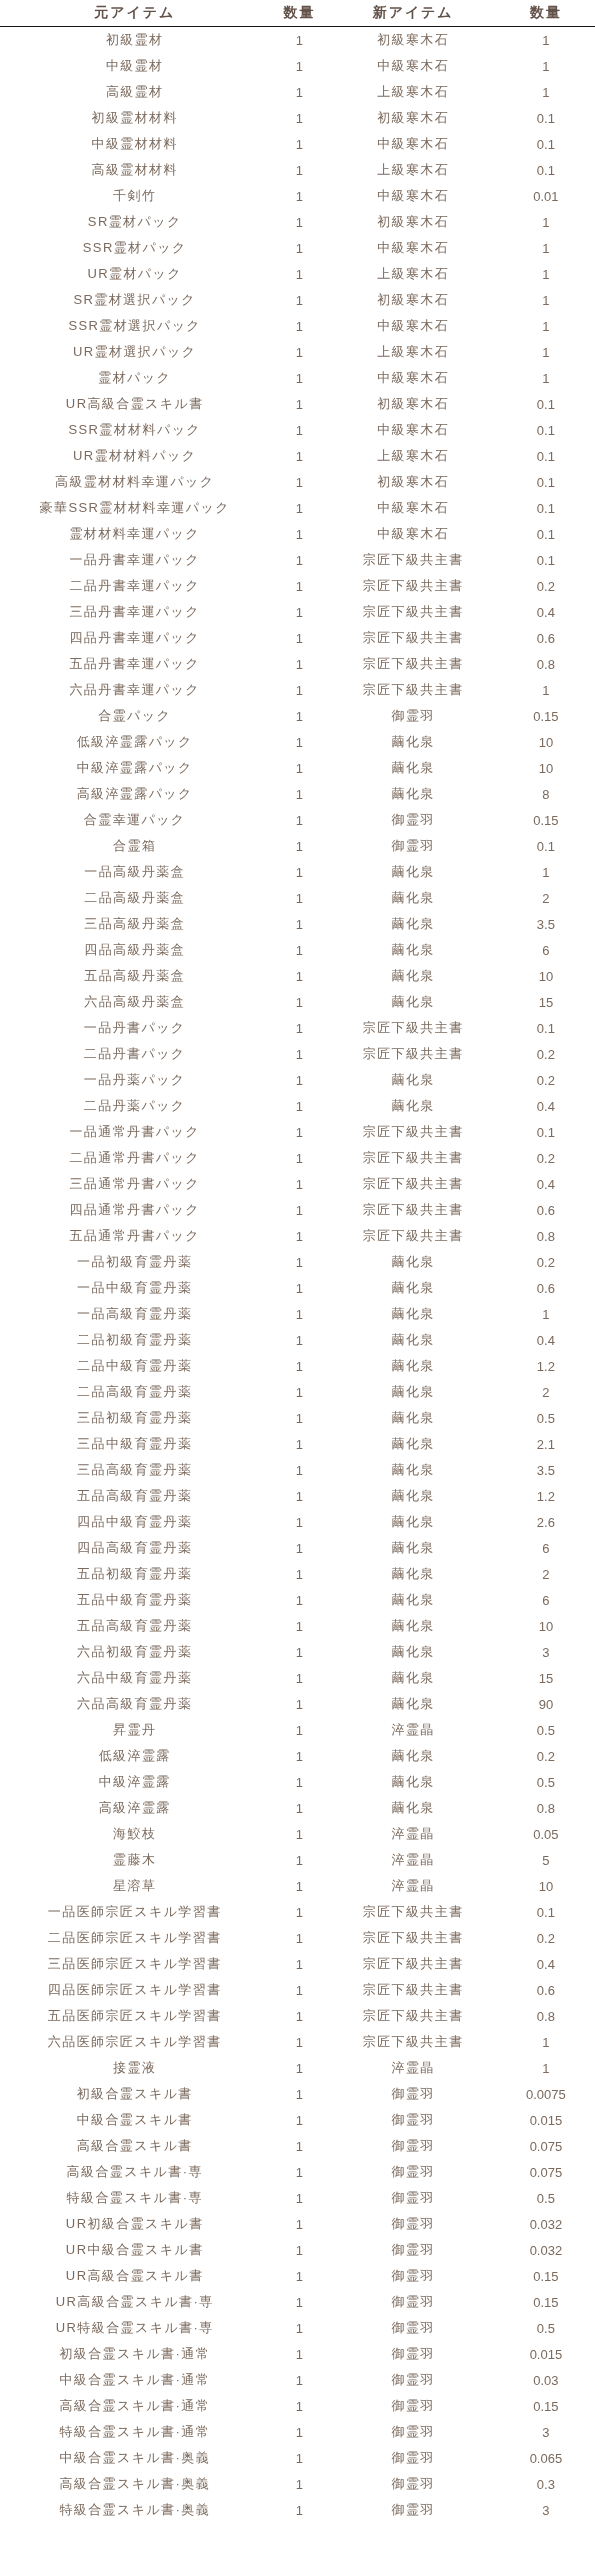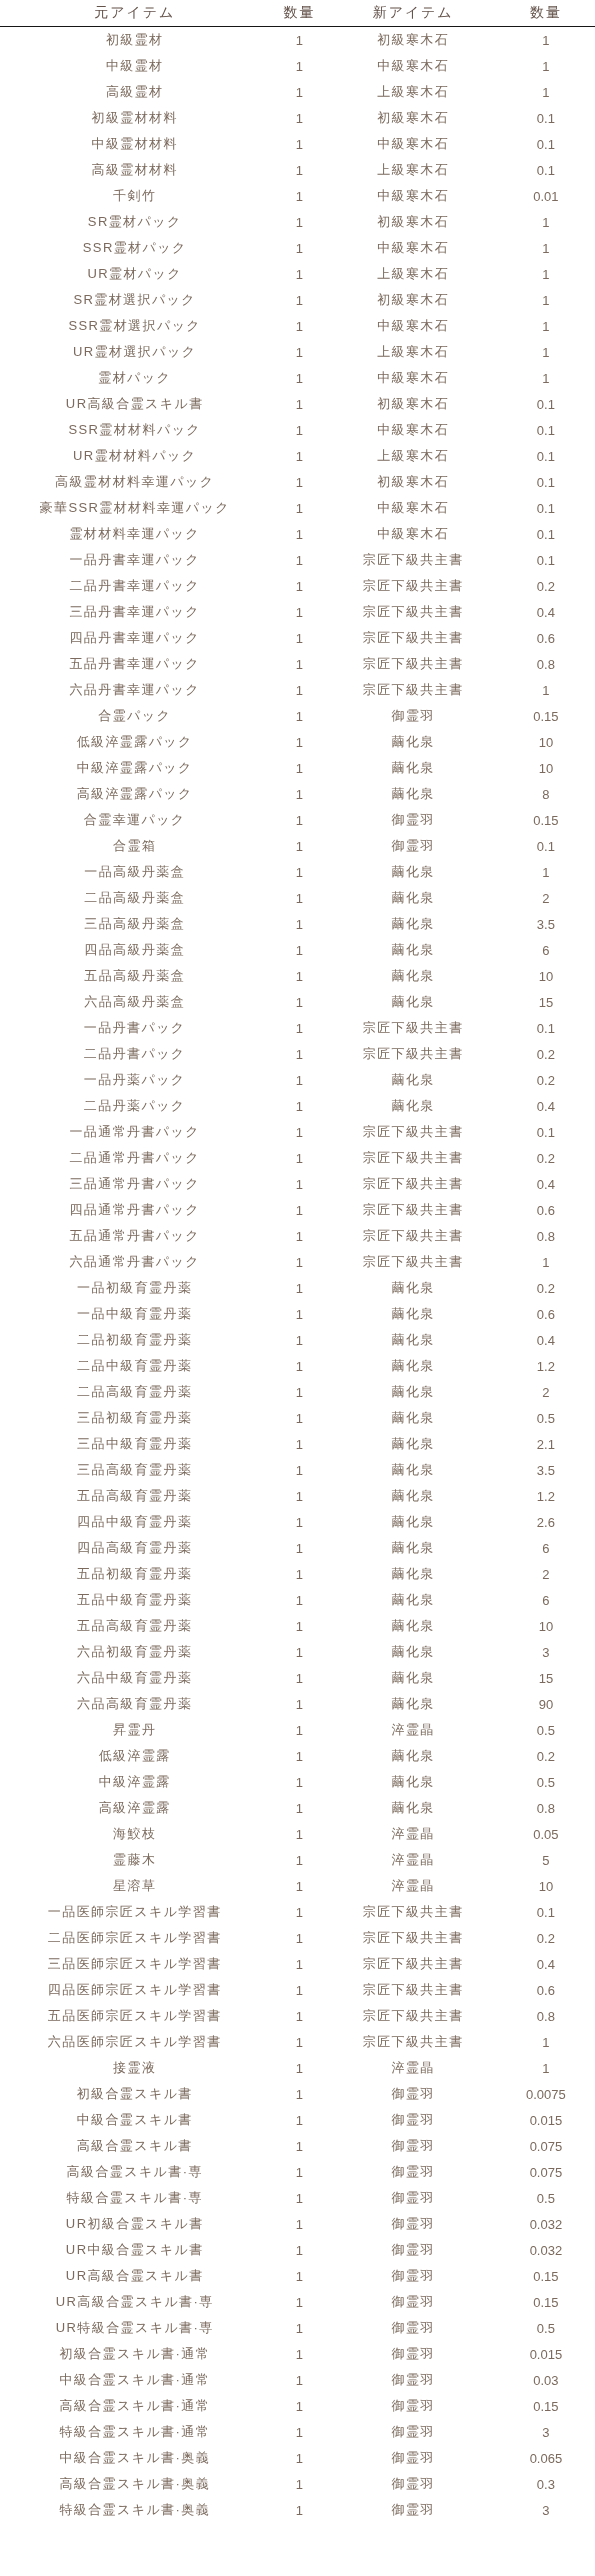--- a/index.html
+++ b/index.html
@@ -16,21 +16,21 @@
     border-collapse: collapse;
     table-layout: fixed;
   }
   table.conv col.c1 { width: 269px; }
   table.conv col.c2 { width: 60px;  }
   table.conv col.c3 { width: 167px; }
   table.conv col.c4 { width: 98px; }
   table.conv th {
     height: 26px;
     font-size: 14px;
-    font-weight: normal;
+    font-weight: bold;
     color: #63524a;
     text-align: center;
     vertical-align: middle;
     letter-spacing: 1.9px;
     border-bottom: 1.9px solid #161616;
     padding: 0;
     margin-left: 29px;
   }
   table.conv td {
     height: 26px;
@@ -341,36 +341,36 @@
         <td>宗匠下級共主書</td>
         <td class="num">0.6</td>
       </tr>
       <tr>
         <td>五品通常丹書パック</td>
         <td class="num">1</td>
         <td>宗匠下級共主書</td>
         <td class="num">0.8</td>
       </tr>
       <tr>
-        <td>六品通常丹書パック</td>
-        <td class="num">1</td>
-        <td>宗匠下級共主書</td>
-        <td class="num">1</td>
-      </tr>
-      <tr>
         <td>一品初級育霊丹薬</td>
         <td class="num">1</td>
         <td>繭化泉</td>
         <td class="num">0.2</td>
       </tr>
       <tr>
         <td>一品中級育霊丹薬</td>
         <td class="num">1</td>
         <td>繭化泉</td>
         <td class="num">0.6</td>
+      </tr>
+      <tr>
+        <td>一品高級育霊丹薬</td>
+        <td class="num">1</td>
+        <td>繭化泉</td>
+        <td class="num">1</td>
       </tr>
       <tr>
         <td>二品初級育霊丹薬</td>
         <td class="num">1</td>
         <td>繭化泉</td>
         <td class="num">0.4</td>
       </tr>
       <tr>
         <td>二品中級育霊丹薬</td>
         <td class="num">1</td>

